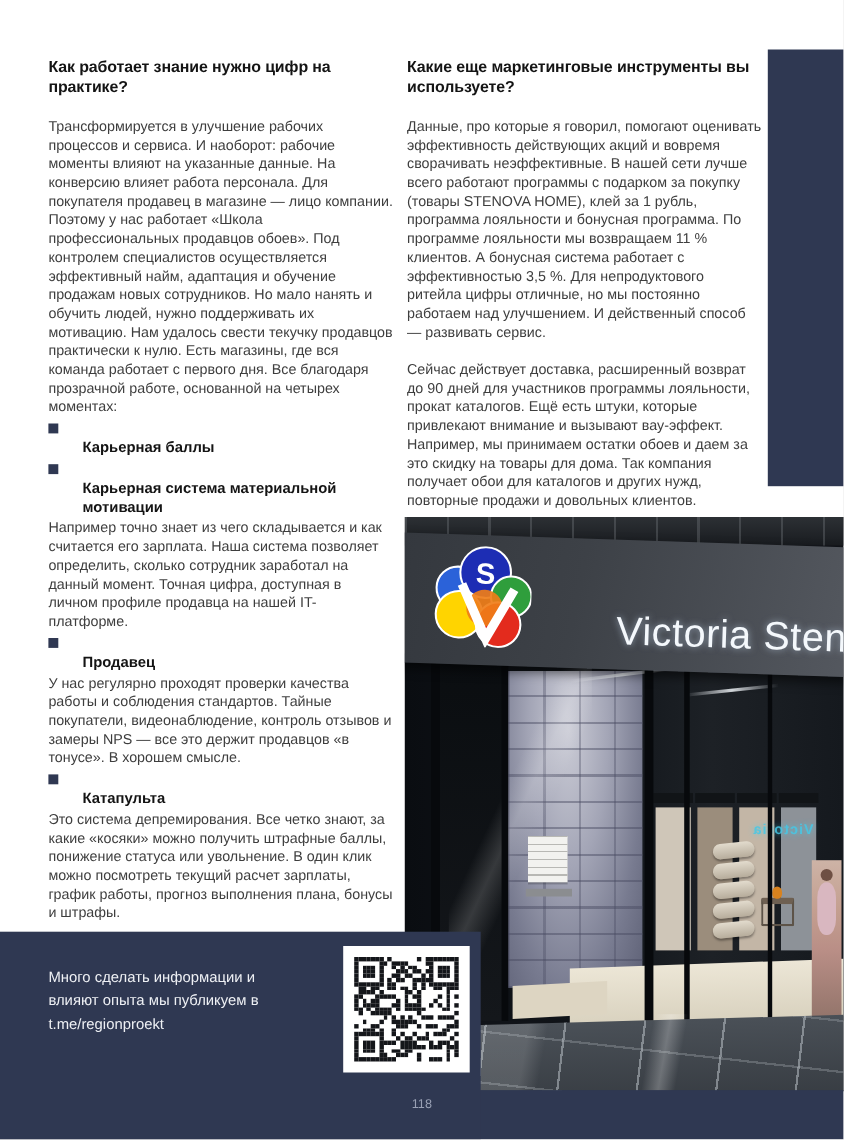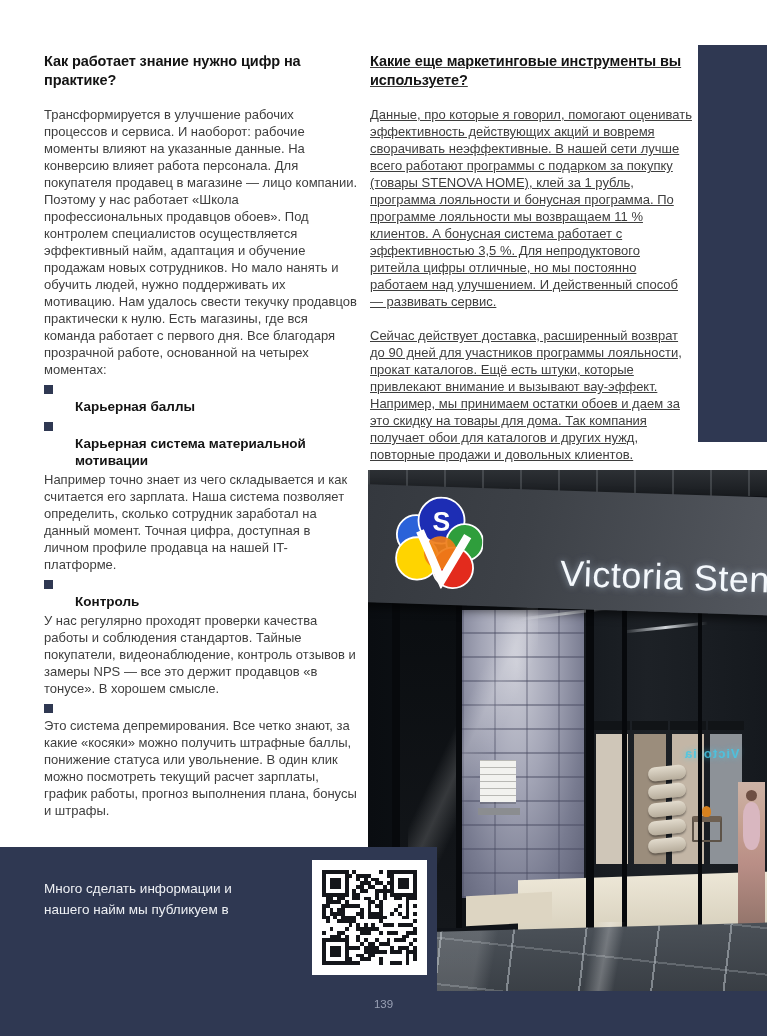--- a/index.html
+++ b/index.html
@@ -15,21 +15,21 @@
     background:#2f3852; z-index:2; }
   .footer-band-left { position:absolute; left:0; top:847px; width:437px; height:189px;
     background:#2f3852; z-index:5; }
   .footer-band-bottom { position:absolute; left:0; top:991px; width:767px; height:45px;
     background:#2f3852; z-index:5; }
 
   
   .col { position:absolute; top:52px; z-index:1; color:#3e3e3e;
     font-size:13px; line-height:17px; }
   .col-left  { left:44px;  width:314px; }
-  .col-right { left:370px; width:322px;text-decoration:underline; }
+  .col-right { left:370px; width:322px; }
   .col h2 { font-size:14.5px; line-height:19px; font-weight:bold; color:#141414;
     letter-spacing:-0.1px; margin-bottom:16px; }
   .col p { margin:0; }
   .col-right p + p { margin-top:17px; }
   .sec-bullet { width:9px; height:9px; background:#2f3852; margin:7px 0 4px 0; }
   .sec-title { font-size:13.5px; line-height:17px; font-weight:bold; color:#141414;
     margin:0 0 2px 31px; }
 
   
   .photo { position:absolute; left:368px; top:470px; width:399px; height:522px;
@@ -130,24 +130,25 @@
     <p>Трансформируется в улучшение рабочих процессов и сервиса. И наоборот: рабочие моменты влияют на указанные данные. На конверсию влияет работа персонала. Для покупателя продавец в магазине — лицо компании. Поэтому у нас работает «Школа профессиональных продавцов обоев». Под контролем специалистов осуществляется эффективный найм, адаптация и обучение продажам новых сотрудников. Но мало нанять и обучить людей, нужно поддерживать их мотивацию. Нам удалось свести текучку продавцов практически к нулю. Есть магазины, где вся команда работает с первого дня. Все благодаря прозрачной работе, основанной на четырех моментах:</p>
 
     <div class="sec-bullet"></div>
     <h3 class="sec-title">Карьерная баллы</h3>
 
     <div class="sec-bullet"></div>
     <h3 class="sec-title">Карьерная система материальной мотивации</h3>
     <p>Например точно знает из чего складывается и как считается его зарплата. Наша система позволяет определить, сколько сотрудник заработал на данный момент. Точная цифра, доступная в личном профиле продавца на нашей IT-платформе.</p>
 
     <div class="sec-bullet"></div>
-    <h3 class="sec-title">Контроль</h3>
+    <h3 class="sec-title">Продавец</h3>
     <p>У нас регулярно проходят проверки качества работы и соблюдения стандартов. Тайные покупатели, видеонаблюдение, контроль отзывов и замеры NPS — все это держит продавцов «в тонусе». В хорошем смысле.</p>
 
     <div class="sec-bullet"></div>
+    <h3 class="sec-title">Катапульта</h3>
     <p>Это система депремирования. Все четко знают, за какие «косяки» можно получить штрафные баллы, понижение статуса или увольнение. В один клик можно посмотреть текущий расчет зарплаты, график работы, прогноз выполнения плана, бонусы и штрафы.</p>
   </section>
 
   <section class="col col-right">
     <h2>Какие еще маркетинговые инструменты вы используете?</h2>
     <p>Данные, про которые я говорил, помогают оценивать эффективность действующих акций и вовремя сворачивать неэффективные. В нашей сети лучше всего работают программы с подарком за покупку (товары STENOVA HOME), клей за 1 рубль, программа лояльности и бонусная программа. По программе лояльности мы возвращаем 11 % клиентов. А бонусная система работает с эффективностью 3,5 %. Для непродуктового ритейла цифры отличные, но мы постоянно работаем над улучшением. И действенный способ — развивать сервис.</p>
     <p>Сейчас действует доставка, расширенный возврат до 90 дней для участников программы лояльности, прокат каталогов. Ещё есть штуки, которые привлекают внимание и вызывают вау-эффект. Например, мы принимаем остатки обоев и даем за это скидку на товары для дома. Так компания получает обои для каталогов и других нужд, повторные продажи и довольных клиентов.</p>
   </section>
 
   <figure class="photo">
@@ -206,21 +207,22 @@
       </svg>
       <div class="ph-sign">Victoria Stenova</div>
     </div>
   </figure>
 
   <div class="footer-band-bottom"></div>
   <div class="footer-band-left"></div>
 
   <div class="footer-text">
     <div>Много сделать информации и</div>
-    <div>нашего найм мы публикуем в</div>
+    <div>влияют опыта мы публикуем в</div>
+    <div>t.me/regionproekt</div>
   </div>
 
   <div class="qr-box">
     <div class="qr-grid">
         <i style="grid-area: 1 / 1;"></i>
         <i style="grid-area: 1 / 2;"></i>
         <i style="grid-area: 1 / 3;"></i>
         <i style="grid-area: 1 / 4;"></i>
         <i style="grid-area: 1 / 5;"></i>
         <i style="grid-area: 1 / 6;"></i>
@@ -532,15 +534,15 @@
         <i style="grid-area: 25 / 9;"></i>
         <i style="grid-area: 25 / 10;"></i>
         <i style="grid-area: 25 / 16;"></i>
         <i style="grid-area: 25 / 19;"></i>
         <i style="grid-area: 25 / 20;"></i>
         <i style="grid-area: 25 / 21;"></i>
         <i style="grid-area: 25 / 23;"></i>
       </div>
   </div>
 
-  <div class="page-number">139</div>
+  <div class="page-number">118</div>
 
 </div>
 
 </body></html>

